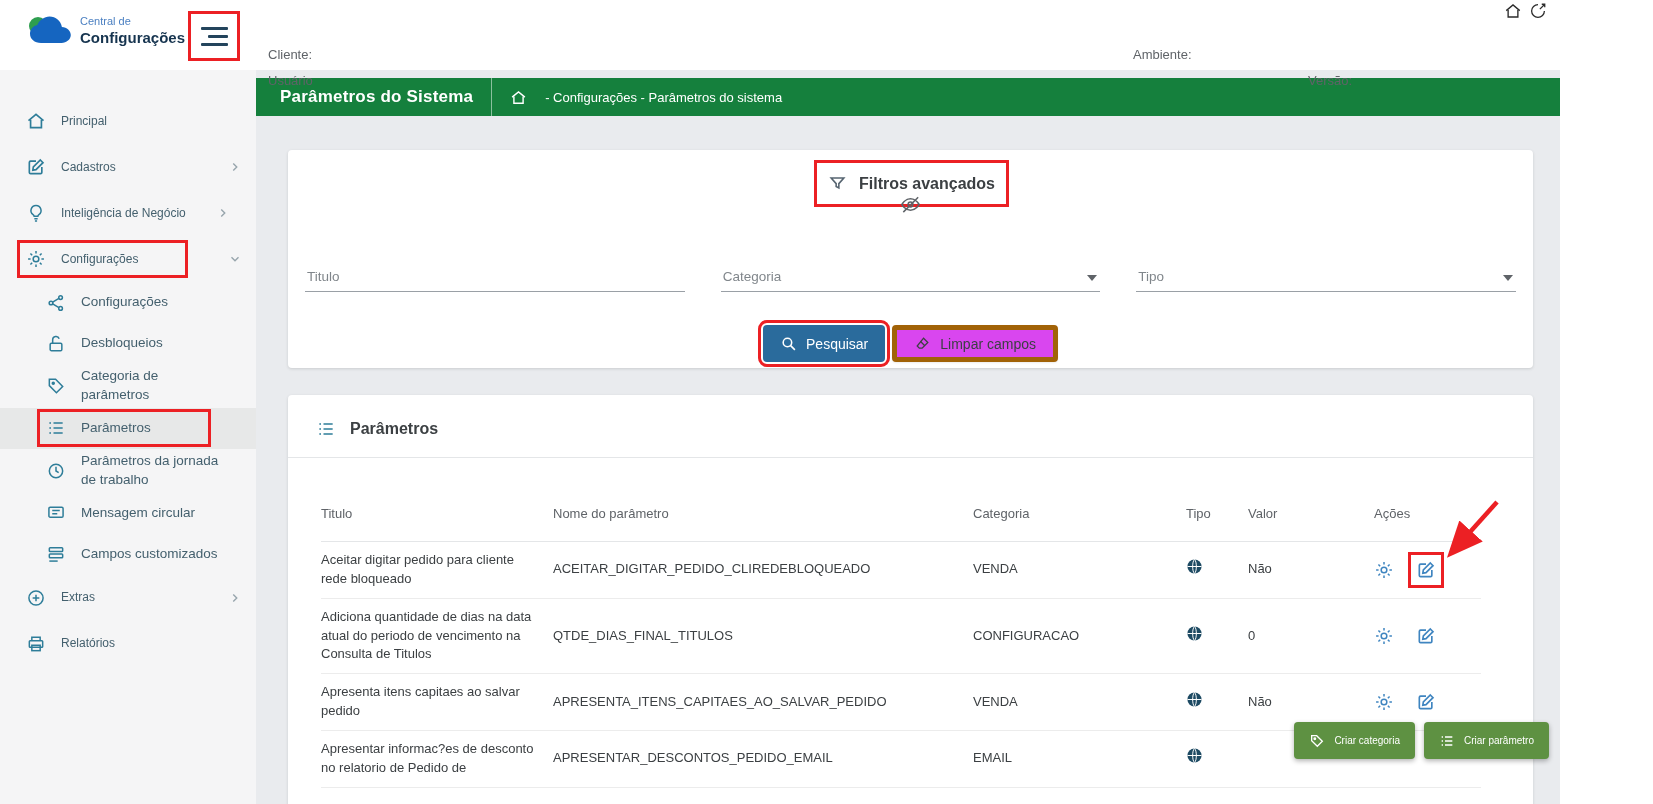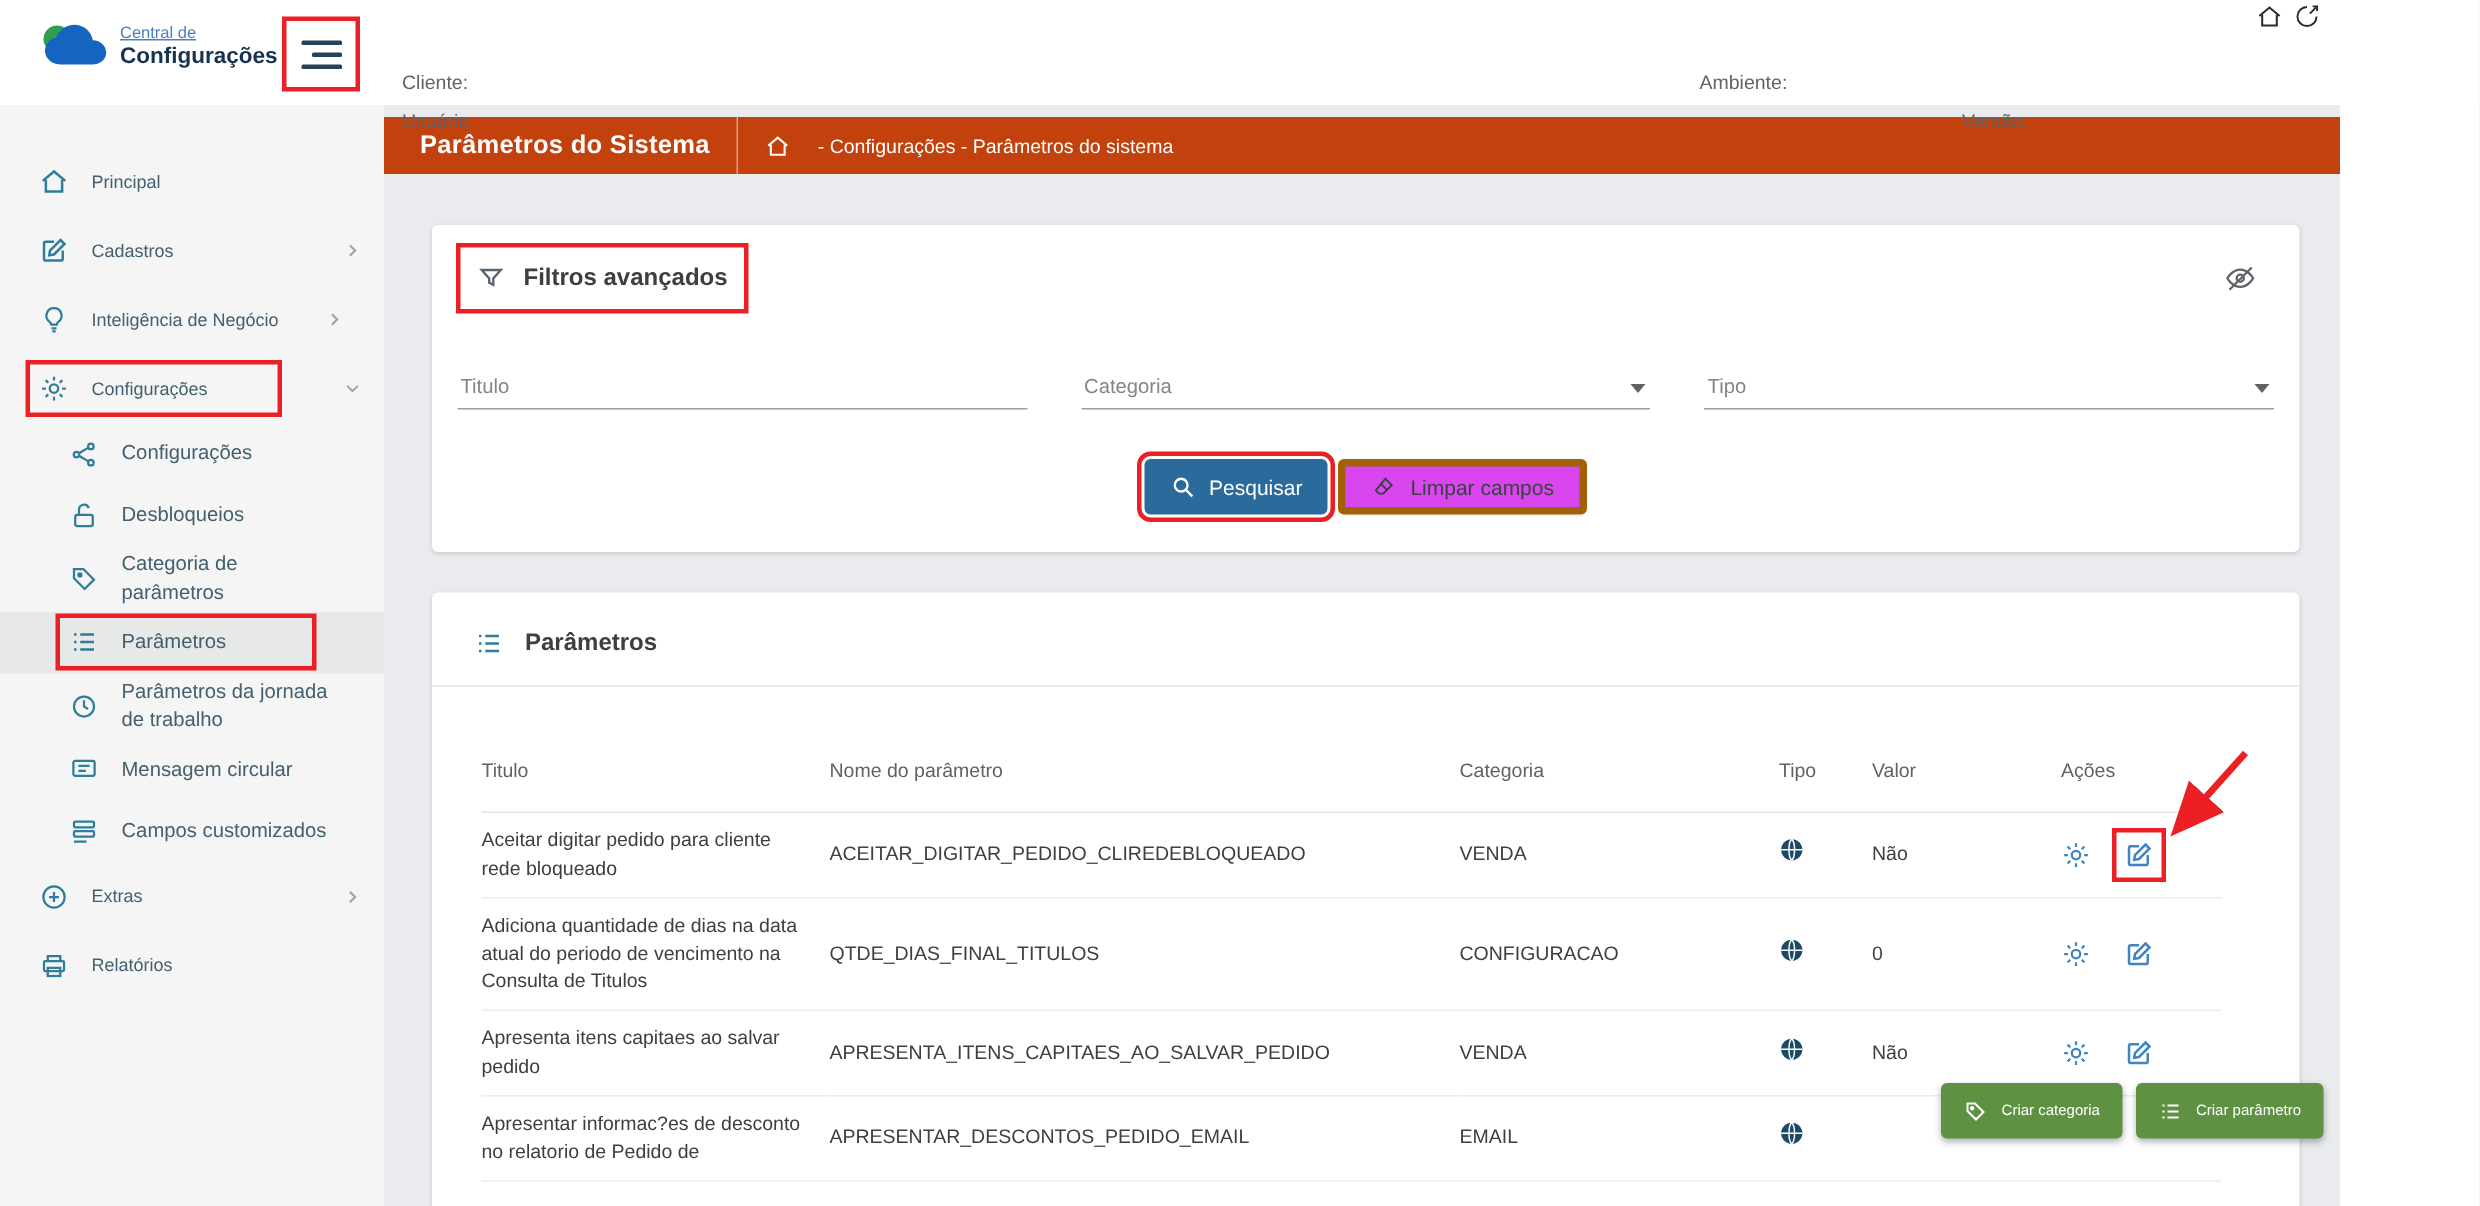--- a/index.html
+++ b/index.html
@@ -3,21 +3,21 @@
 <meta charset="utf-8">
 <style>
   * { box-sizing: border-box; }
   html,body { margin:0; padding:0; }
   body { font-family:"Liberation Sans", sans-serif; }
   .screen { position:relative; width:1653px; height:804px; background:#fff; overflow:hidden; }
 
   
   .topbar { position:absolute; top:0; left:0; width:1653px; height:70px; background:#fff; z-index:5; }
   .brand { position:absolute; left:26px; top:12px; display:flex; align-items:center; gap:8px; }
-  .brand-txt .bt { color:#4a7fc1; font-size:11px; line-height:1.2;text-decoration:underline; }
+  .brand-txt .bt { color:#4a7fc1; font-size:11px; line-height:1.2; }
   .brand-txt .bb { color:#16344f; font-size:15px; font-weight:bold; line-height:1.2; }
   .menu-btn { position:absolute; left:191px; top:14px; width:46px; height:44px; background:#fff; border:none;
               outline:3px solid #ec2024; display:flex; flex-direction:column; justify-content:center; align-items:center; gap:5px; cursor:pointer; }
   .menu-btn i { display:block; width:27px; height:3px; background:#23445c; border-radius:1px; }
   .menu-btn i.m { width:20px; align-self:flex-end; margin-right:3px; }
   .toplbl { position:absolute; color:#5f6368; font-size:13px;margin-top:33px; }
   .lbl-cliente { left:268px; top:14px; }
   .lbl-usuario { left:268px; top:40px; }
   .lbl-ambiente { left:1133px; top:14px; }
   .lbl-versao { left:1308px; top:40px; }
@@ -32,32 +32,32 @@
   .s-item.active { background:#e7e8e8; }
   .s-ic { width:20px; height:20px; color:#2e7d99; flex:none; display:inline-flex; align-items:center; justify-content:center; }
   .s-lbl { flex:1; line-height:1.4; }
   .chev { width:14px; height:14px; color:#97a5ac; flex:none; display:inline-flex; }
   .hl-row { display:flex; align-items:center; gap:15px; flex:1; outline:3px solid #ec2024; outline-offset:6px; margin-right:34px; }
   .hl-row2 { display:flex; align-items:center; gap:15px; flex:1; outline:3px solid #ec2024; outline-offset:6px; margin-right:40px; }
 
   .main { position:relative; width:1304px; height:734px; background:#e9ebee; flex:none; }
 
   
-  .page-bar { position:absolute; top:8px; left:0; width:100%; height:38px; background:#c2410c; color:#fff;
+  .page-bar { position:absolute; top:8px; left:0; width:100%; height:38px; background:#15803d; color:#fff;
               display:flex; align-items:center; gap:18px; padding:0 12px 0 24px; }
   .page-bar h1 { margin:0; font-size:17px; font-weight:bold; letter-spacing:.2px; }
   .pb-div { width:1px; height:38px; background:rgba(255,255,255,.5); }
   .pb-home { width:17px; height:17px; display:inline-flex; }
   .pb-crumb { font-size:13px; }
 
   
   .card { position:absolute; left:32px; width:1245px; background:#fff; border-radius:4px; box-shadow:0 1px 3px rgba(60,64,67,.18); }
   .f-card { top:80px; height:218px; }
   .t-card { top:325px; height:520px; }
-  .card-head { display:flex; align-items:center; justify-content:space-between; padding:24px 28px 0 28px; }
+  .card-head { display:flex; align-items:center; justify-content:space-between; padding:24px 28px 0 28px;flex-direction:column; }
   .head-left { display:flex; align-items:center; gap:12px; font-size:16px; font-weight:bold; color:#3c4043;
                outline:3px solid #ec2024; outline-offset:11px; margin-left:2px; }
   .head-left .f-ic { width:19px; height:19px; color:#566470; display:inline-flex; }
   .eye { width:23px; height:23px; color:#5f6368; display:inline-flex; cursor:pointer; }
 
   .fields { display:flex; gap:36px; padding:0 17px; margin-top:46px; }
   .field { flex:1; height:30px; border-bottom:1px solid #9aa0a6; position:relative; cursor:text; }
   .field.sel { cursor:pointer; }
   .f-label { position:absolute; left:2px; bottom:7px; font-size:13.5px; color:#80868b; }
   .caret { position:absolute; right:3px; bottom:10px; width:0; height:0;

